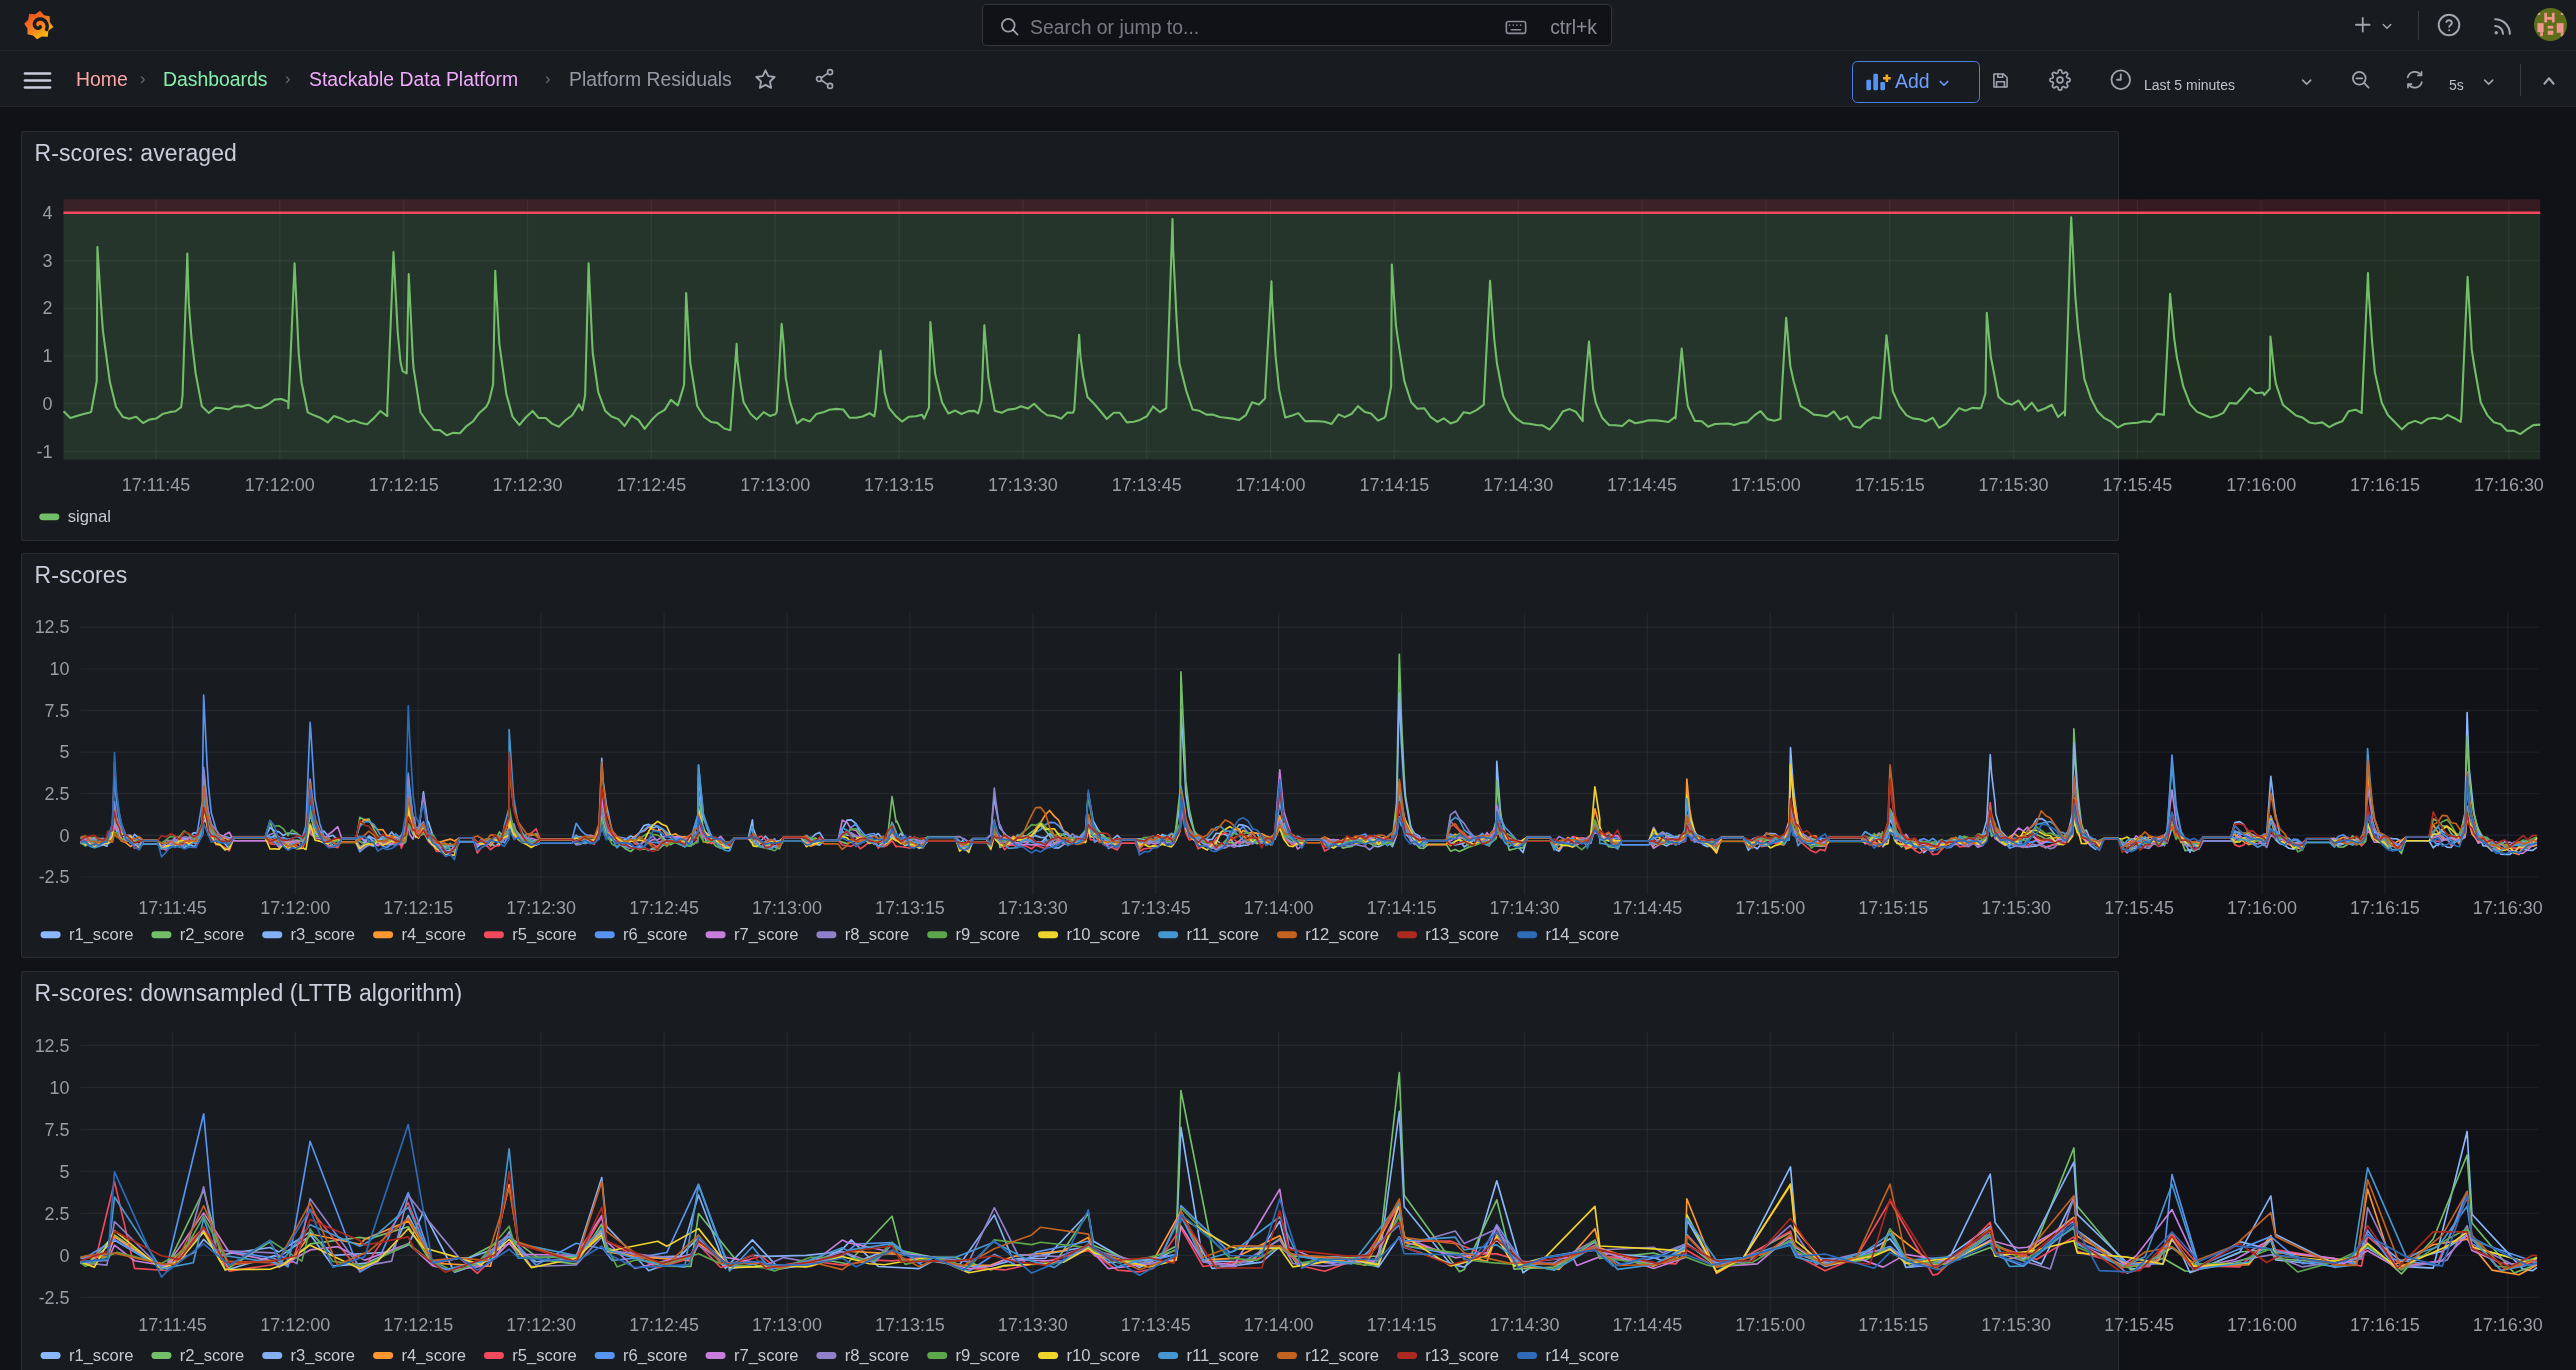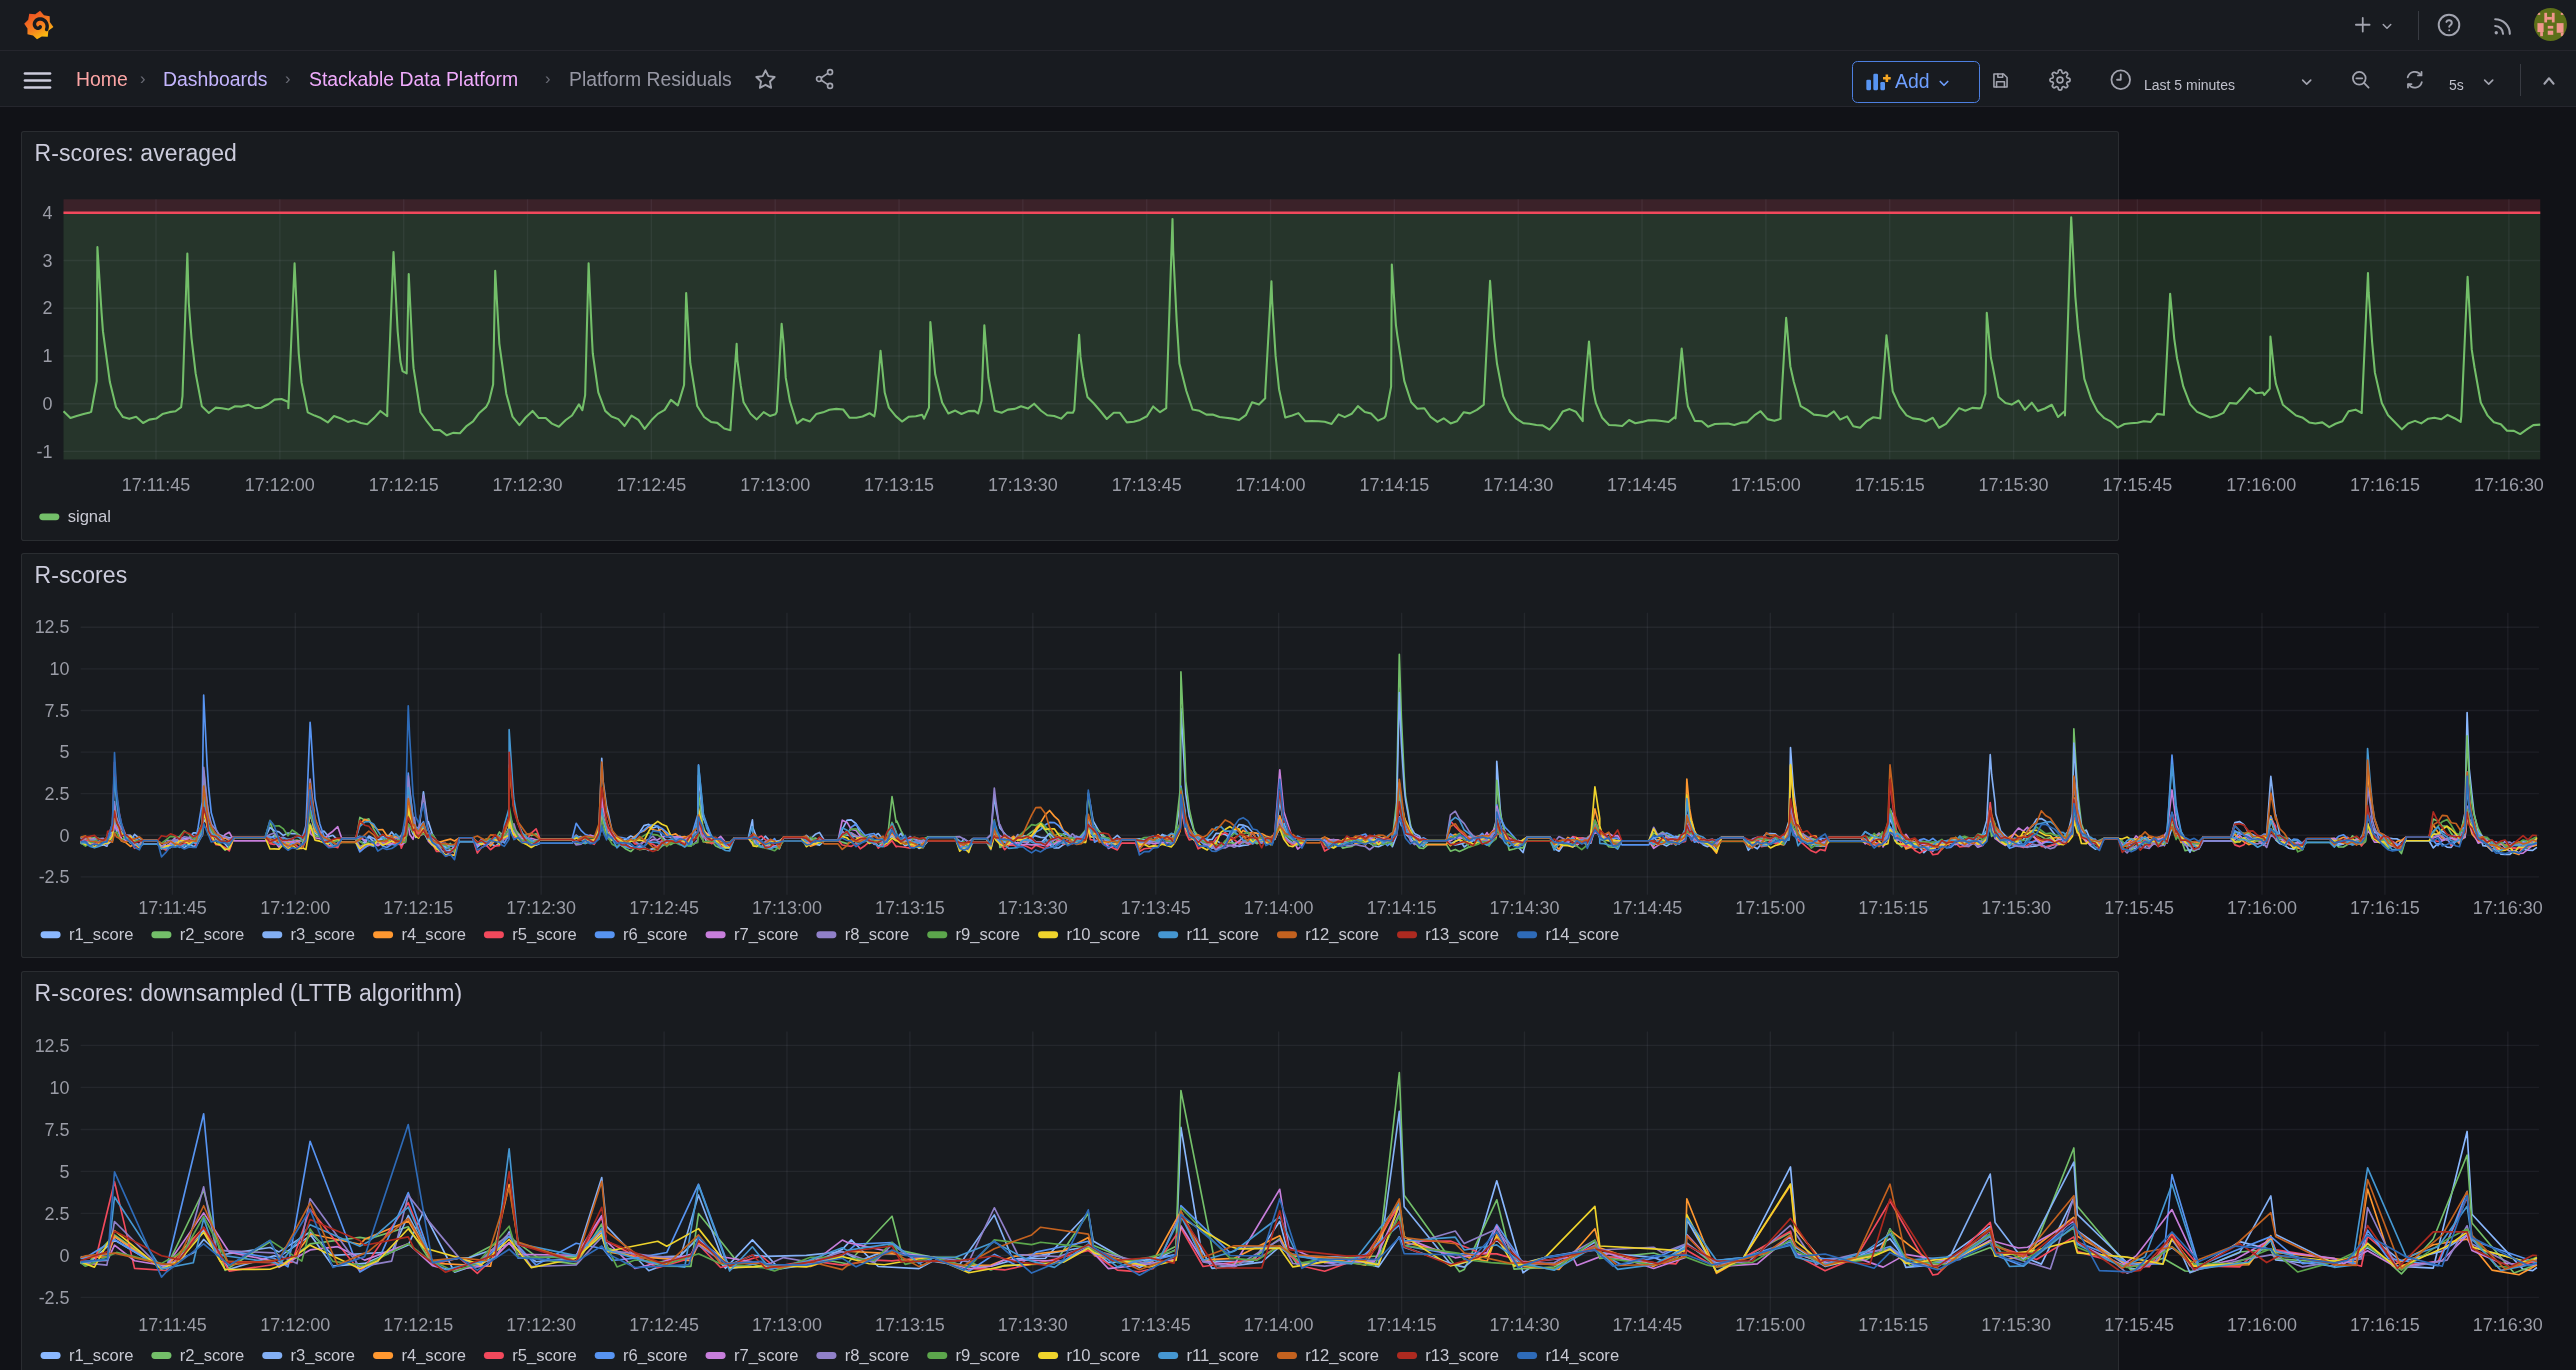--- a/index.html
+++ b/index.html
@@ -21,20 +21,36 @@
 <defs>
         <linearGradient id="glg" x1="0.2" y1="0" x2="0.8" y2="1">
 <stop offset="0" stop-color="#EC4A23"></stop>
           <stop offset="0.55" stop-color="#F58220"></stop>
           <stop offset="1" stop-color="#FCCF0A"></stop>
         </linearGradient>
       </defs>
 <polygon points="5.26,4.25 9.65,4.61 13.13,2.02 15.97,5.31 20.14,6.03 20.22,10.18 22.83,13.75 19.18,16.51 18.73,20.94 14.40,20.74 10.92,22.75 8.00,19.95 3.97,19.08 3.98,14.96 1.61,11.49 4.51,8.52" fill="url(#glg)"></polygon>
 <path d="M13.29 13.73L13.18 13.95L13.02 14.16L12.81 14.35L12.56 14.52L12.26 14.64L11.94 14.71L11.59 14.74L11.23 14.70L10.86 14.60L10.49 14.44L10.15 14.21L9.83 13.91L9.55 13.56L9.32 13.15L9.15 12.69L9.05 12.20L9.03 11.68L9.09 11.15L9.24 10.61L9.47 10.09L9.79 9.60L10.20 9.14L10.68 8.75L11.23 8.42L11.84 8.17L12.50 8.02L13.20 7.96L13.91 8.02L14.62 8.18L15.31 8.45L15.97 8.84L16.58 9.33L17.12 9.92L17.58 10.60L17.93 11.36L18.18 12.18L18.30 13.04L18.29 13.93L18.14 14.82L17.86 15.70" fill="none" stroke="#181b20" stroke-width="2.5" stroke-linecap="round"></path>
 </svg>
+    <div class="search">
+      <svg style="position:absolute;left:15px;top:9.7px" width="23.5" height="23.5" viewBox="0 0 24 24" fill="none" stroke="rgba(204,204,220,0.75)" stroke-width="1.8" stroke-linecap="round" stroke-linejoin="round">
+        <circle cx="10.5" cy="10.5" r="6.5"></circle>
+        <line x1="15.3" y1="15.3" x2="20" y2="20"></line>
+      </svg>
+      <div class="stext">Search or jump to...</div>
+      <div class="ctrlk">ctrl+k</div>
+      <svg style="position:absolute;left:522px;top:11px" width="22" height="22" viewBox="0 0 24 24" fill="none" stroke="rgba(204,204,220,0.65)" stroke-width="1.8" stroke-linecap="round" stroke-linejoin="round">
+        <rect x="1.5" y="6" width="21" height="13" rx="2"></rect>
+        <line x1="5" y1="10" x2="5" y2="10"></line>
+        <line x1="9" y1="10" x2="9" y2="10"></line>
+        <line x1="13" y1="10" x2="13" y2="10"></line>
+        <line x1="17" y1="10" x2="17" y2="10"></line>
+        <line x1="7" y1="15" x2="17" y2="15"></line>
+      </svg>
+    </div>
     <svg style="position:absolute;left:2351px;top:13px" width="23.5" height="23.5" viewBox="0 0 24 24" fill="none" stroke="#a2a4af" stroke-width="1.8" stroke-linecap="round" stroke-linejoin="round">
       <line x1="12" y1="5" x2="12" y2="19"></line>
       <line x1="5" y1="12" x2="19" y2="12"></line>
     </svg>
     <svg style="position:absolute;left:2378px;top:16.6px" width="18" height="18" viewBox="0 0 24 24" fill="none" stroke="#a2a4af" stroke-width="2" stroke-linecap="round" stroke-linejoin="round">
       <polyline points="7,10 12,15 17,10"></polyline>
     </svg>
     <div class="vdiv" style="left:2418px;top:11px;height:29px"></div>
     <svg style="position:absolute;left:2436px;top:11.8px" width="26" height="26" viewBox="0 0 24 24" fill="none" stroke="#a2a4af" stroke-width="1.8" stroke-linecap="round" stroke-linejoin="round">
       <circle cx="12" cy="12" r="9.5"></circle>
@@ -62,21 +78,21 @@
     </svg>
   </div>
 <div class="nav2">
     <svg style="position:absolute;left:23px;top:14.5px" width="29" height="29" viewBox="0 0 24 24" fill="none" stroke="#ccccdc" stroke-width="2.1" stroke-linecap="round" stroke-linejoin="round">
       <line x1="1.6" y1="6.2" x2="22.4" y2="6.2"></line>
       <line x1="1.6" y1="12" x2="22.4" y2="12"></line>
       <line x1="1.6" y1="17.8" x2="22.4" y2="17.8"></line>
     </svg>
     <div class="bc" style="left:76px;color:#fca5a5">Home</div>
     <div class="bc bcsep" style="left:140px;font-size:16.6px">›</div>
-    <div class="bc" style="left:163px;color:#c4b5fd">Dashboards</div>
+    <div class="bc" style="left:163px;color:#86efac">Dashboards</div>
     <div class="bc bcsep" style="left:285px;font-size:16.6px">›</div>
     <div class="bc" style="left:309px;color:#f0abfc">Stackable Data Platform</div>
     <div class="bc bcsep" style="left:545px;font-size:16.6px">›</div>
     <div class="bc" style="left:569px;color:rgba(204,204,220,0.70)">Platform Residuals</div>
     <svg style="position:absolute;left:753px;top:16px" width="25" height="25" viewBox="0 0 24 24" fill="none" stroke="#a2a4af" stroke-width="1.8" stroke-linecap="round" stroke-linejoin="round">
       <path d="M12 3.2l2.7 5.6 6.1.8-4.5 4.3 1.1 6.1-5.4-2.9-5.4 2.9 1.1-6.1-4.5-4.3 6.1-.8z"></path>
     </svg>
     <svg style="position:absolute;left:814px;top:17.3px" width="22" height="22" viewBox="0 0 24 24" fill="none" stroke="#a2a4af" stroke-width="1.8" stroke-linecap="round" stroke-linejoin="round">
       <circle cx="17.5" cy="4.5" r="2.7"></circle>
       <circle cx="5.5" cy="12" r="2.7"></circle>

